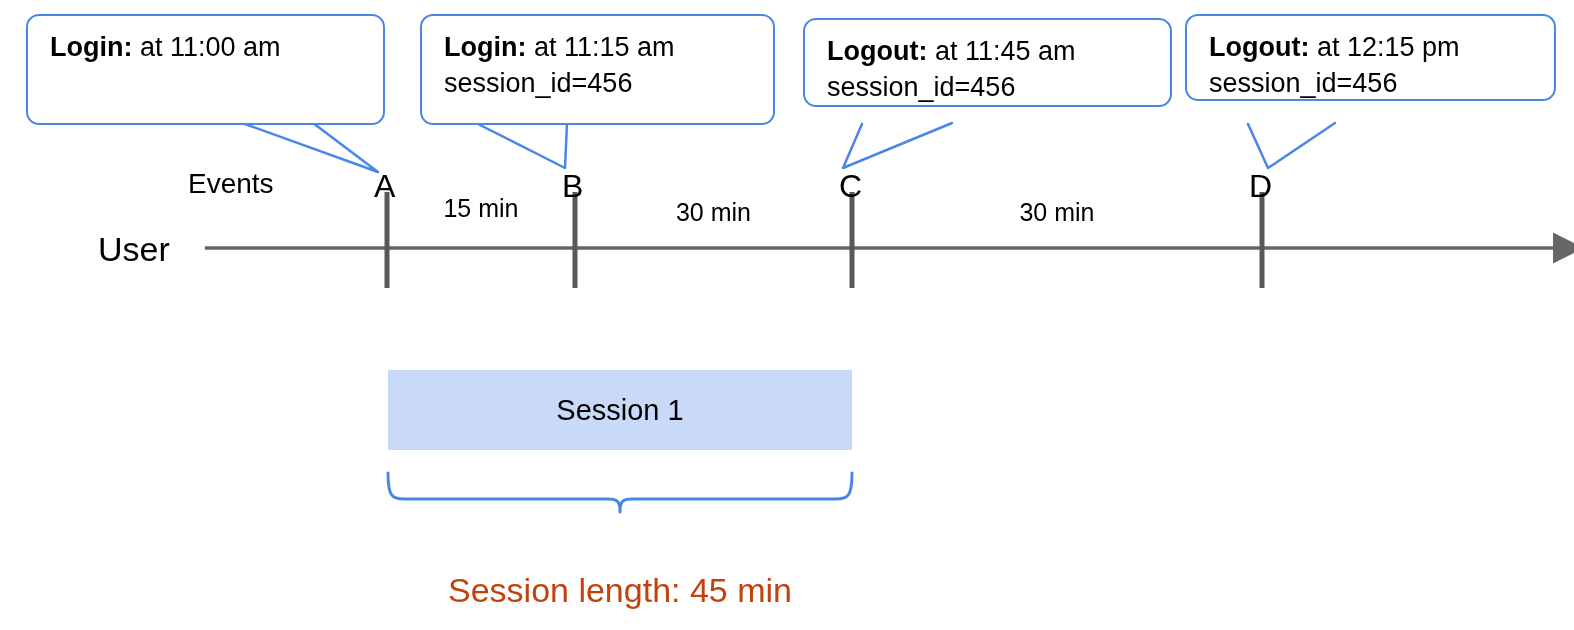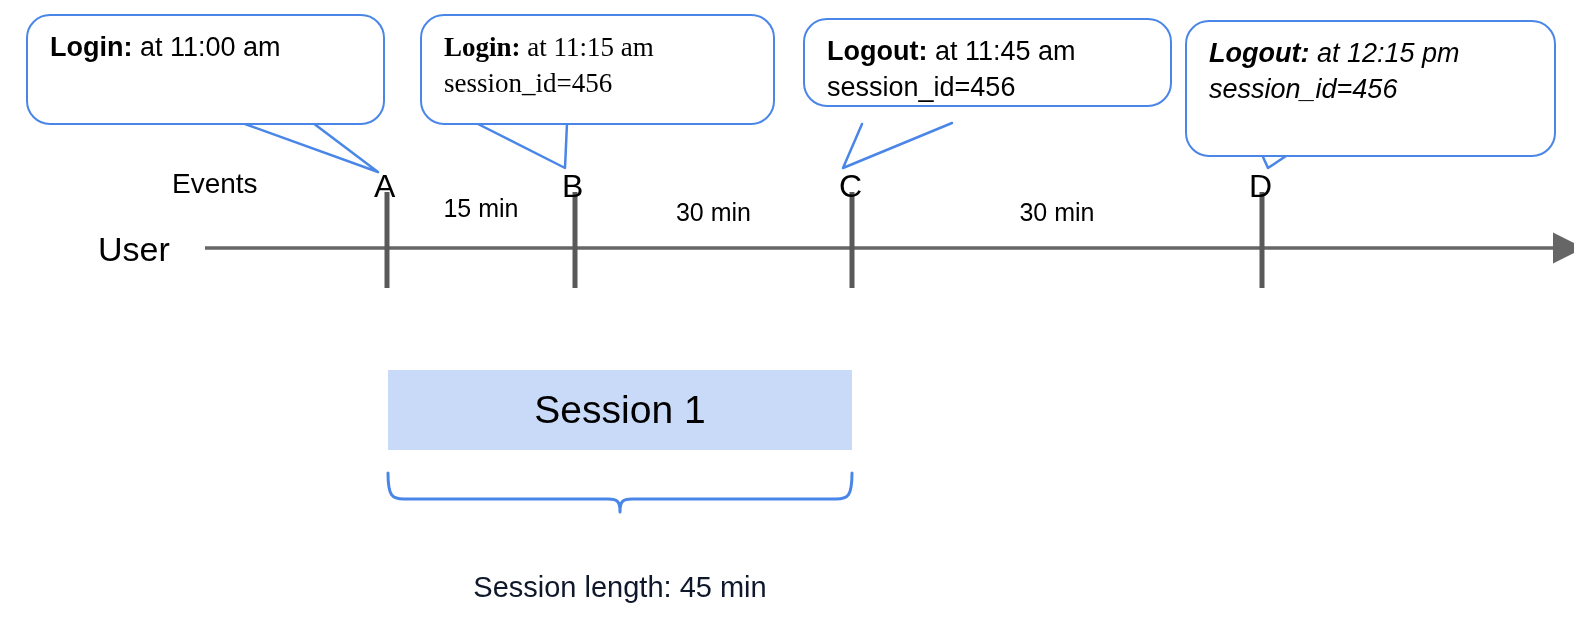--- a/index.html
+++ b/index.html
@@ -25,21 +25,21 @@
     left: 0;
     width: 1574px;
     height: 630px;
   }
 
   
   .callout {
     position: absolute;
     box-sizing: border-box;
     border: 2px solid #4a86e8;
-    border-radius: 24px;
+    border-radius: 13px;
     background: #ffffff;
     padding: 14px 24px 10px 22px;
     z-index: 3;
   }
   .callout-line {
     font-size: 27px;
     line-height: 1.32;
     white-space: nowrap;
     color: #000000;
   }
@@ -48,20 +48,21 @@
   }
 
   
   .axis-text {
     position: absolute;
     font-size: 28px;
     line-height: 1;
     color: #000000;
     white-space: nowrap;
     z-index: 2;
+    margin-left: 16px;
   }
   .lane-title {
     position: absolute;
     font-size: 34px;
     line-height: 1;
     color: #000000;
     white-space: nowrap;
     z-index: 2;
   }
   .event-letter {
@@ -88,33 +89,33 @@
     top: 370px;
     width: 464px;
     height: 80px;
     background: #c9daf8;
     display: flex;
     align-items: center;
     justify-content: center;
     z-index: 2;
   }
   #session-bar-label {
-    font-size: 39px;
+    font-size: 29px;
     color: #000000;
   }
 
   
   #session-length-caption {
     position: absolute;
     left: 0;
     top: 571px;
     width: 1240px;
     text-align: center;
-    font-size: 29px;
-    color: #0f172a;
+    font-size: 34px;
+    color: #c2410c;
     z-index: 2;
   }
 </style>
 </head>
 <body>
 
 <div id="diagram-root">
 
   <svg id="vector-layer" viewBox="0 0 1574 630" xmlns="http://www.w3.org/2000/svg">
 
@@ -148,37 +149,37 @@
              C 848 499, 852 496, 852 473" fill="none" stroke="#4a86e8" stroke-width="3" stroke-linecap="round" stroke-linejoin="round"></path>
   </svg>
 
   <div class="callout" style="left:26px; top:14px; width:359px; height:111px;">
     <div class="callout-line">
       <span class="callout-label">Login:</span>
       <span>at 11:00 am</span>
     </div>
   </div>
 
-  <div class="callout" style="left:420px; top:14px; width:355px; height:111px;font-family:Liberation Serif, serif;">
+  <div class="callout" style="left:420px; top:14px; width:355px; height:111px;">
     <div class="callout-line">
       <span class="callout-label">Login:</span>
       <span>at 11:15 am</span>
     </div>
     <div class="callout-line">session_id=456</div>
   </div>
 
   <div class="callout" style="left:803px; top:18px; width:369px; height:89px;">
     <div class="callout-line">
       <span class="callout-label">Logout:</span>
       <span>at 11:45 am</span>
     </div>
     <div class="callout-line">session_id=456</div>
   </div>
 
-  <div class="callout" style="left:1185px; top:20px; width:371px; height:137px;font-style:italic;">
+  <div class="callout" style="left:1185px; top:14px; width:371px; height:87px;">
     <div class="callout-line">
       <span class="callout-label">Logout:</span>
       <span>at 12:15 pm</span>
     </div>
     <div class="callout-line">session_id=456</div>
   </div>
 
   <div class="axis-text" style="left:172px; top:170px;">Events</div>
 
   <div class="lane-title" style="left:98px; top:232px;">User</div>

